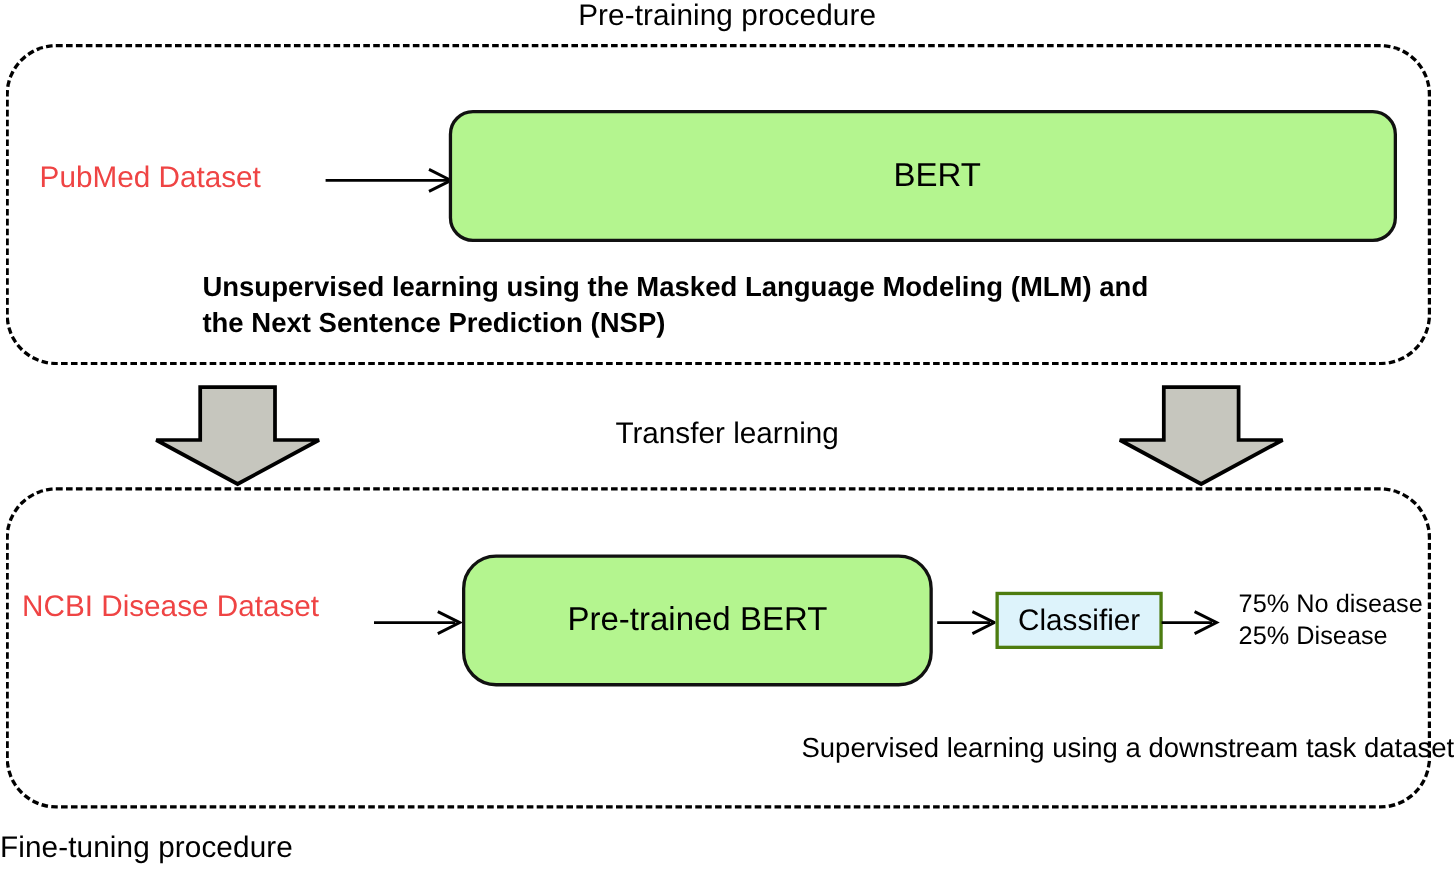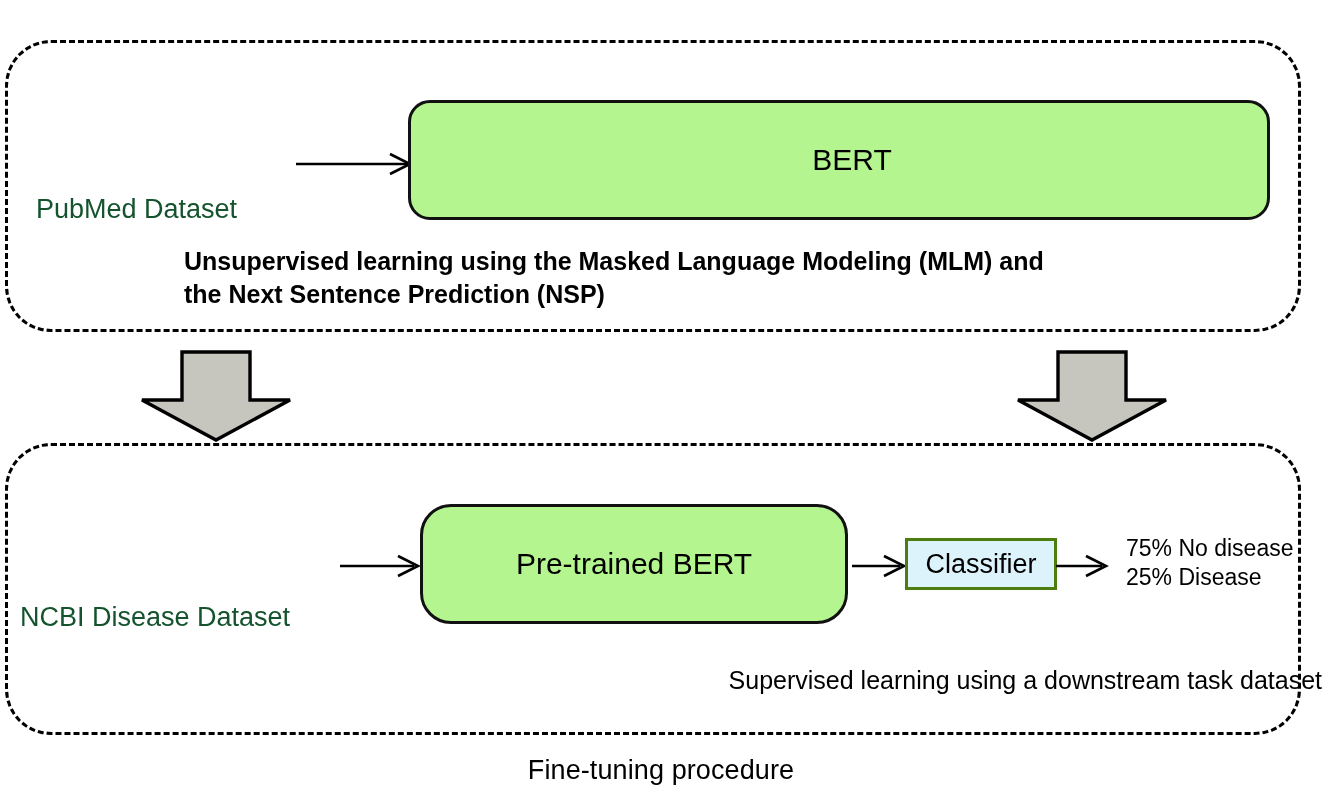--- a/index.html
+++ b/index.html
@@ -72,23 +72,22 @@
 
   
   .body-text {
     font-size: 25px;
     line-height: 33px;
     color: #000;
     white-space: pre-line;
   }
   .dataset-label {
     font-size: 27px;
-    color: #14532d;
+    color: #ef4444;
     white-space: nowrap;
-    margin-top: 48px;
   }
   .output-text {
     font-size: 23px;
     line-height: 29px;
     color: #000;
     white-space: pre-line;
     margin-left: 16px;
   }
   .transfer-label {
     font-size: 27px;
@@ -96,20 +95,21 @@
     white-space: nowrap;
   }
 
   svg { display: block; overflow: visible; }
 </style>
 </head>
 <body>
 
 <div id="canvas">
 
+  <div class="abs section-title" style="left:0; top:-1px; width:1322px; text-align:center;">Pre-training procedure</div>
 
   <div class="abs dashed-box" style="left:5px; top:40px; width:1296px; height:292px;"></div>
 
   <div class="abs dataset-label" style="left:36px; top:146px;">PubMed Dataset</div>
 
   <svg class="abs" style="left:296px; top:148px;" width="120" height="32">
     <line x1="0" y1="16" x2="112" y2="16" stroke="#000" stroke-width="2.6"></line>
     <polyline points="94,6 114,16 94,26" fill="none" stroke="#000" stroke-width="2.6"></polyline>
   </svg>
 
@@ -121,24 +121,25 @@
 the Next Sentence Prediction (NSP)</div>
 
   <svg class="abs" style="left:138px; top:350px;" width="158" height="92">
     <polygon points="44,2 112,2 112,50 152,50 78,90 4,50 44,50" fill="#c6c6be" stroke="#000000" stroke-width="3.4" stroke-linejoin="miter"></polygon>
   </svg>
 
   <svg class="abs" style="left:1014px; top:350px;" width="158" height="92">
     <polygon points="44,2 112,2 112,50 152,50 78,90 4,50 44,50" fill="#c6c6be" stroke="#000000" stroke-width="3.4" stroke-linejoin="miter"></polygon>
   </svg>
 
+  <div class="abs transfer-label" style="left:0; top:379px; width:1322px; text-align:center;">Transfer learning</div>
 
   <div class="abs dashed-box" style="left:5px; top:443px; width:1296px; height:292px;"></div>
 
-  <div class="abs dataset-label" style="left:20px; top:554px;">NCBI Disease Dataset</div>
+  <div class="abs dataset-label" style="left:20px; top:536px;">NCBI Disease Dataset</div>
 
   <svg class="abs" style="left:340px; top:550px;" width="86" height="32">
     <line x1="0" y1="16" x2="74" y2="16" stroke="#000" stroke-width="2.6"></line>
     <polyline points="58,6 78,16 58,26" fill="none" stroke="#000" stroke-width="2.6"></polyline>
   </svg>
 
   <div class="abs model-box" style="left:420px; top:504px; width:428px; height:120px;border-radius:31px;">
     <span class="model-label">Pre-trained BERT</span>
   </div>
 
@@ -154,15 +155,15 @@
   <svg class="abs" style="left:1056px; top:550px;" width="56" height="32">
     <line x1="0" y1="16" x2="46" y2="16" stroke="#000" stroke-width="2.6"></line>
     <polyline points="30,6 50,16 30,26" fill="none" stroke="#000" stroke-width="2.6"></polyline>
   </svg>
 
   <div class="abs output-text" style="left:1110px; top:534px;">75% No disease
 25% Disease</div>
 
   <div class="abs body-text" style="left:0; top:664px; width:1322px; text-align:right;">Supervised learning using a downstream task dataset</div>
 
-  <div class="abs section-title" style="left:0; top:755px; width:1322px; text-align:center;">Fine-tuning procedure</div>
+  <div class="abs section-title" style="left:0; top:755px; width:1322px; text-align:left;">Fine-tuning procedure</div>
 
 </div>
 
 </body></html>

